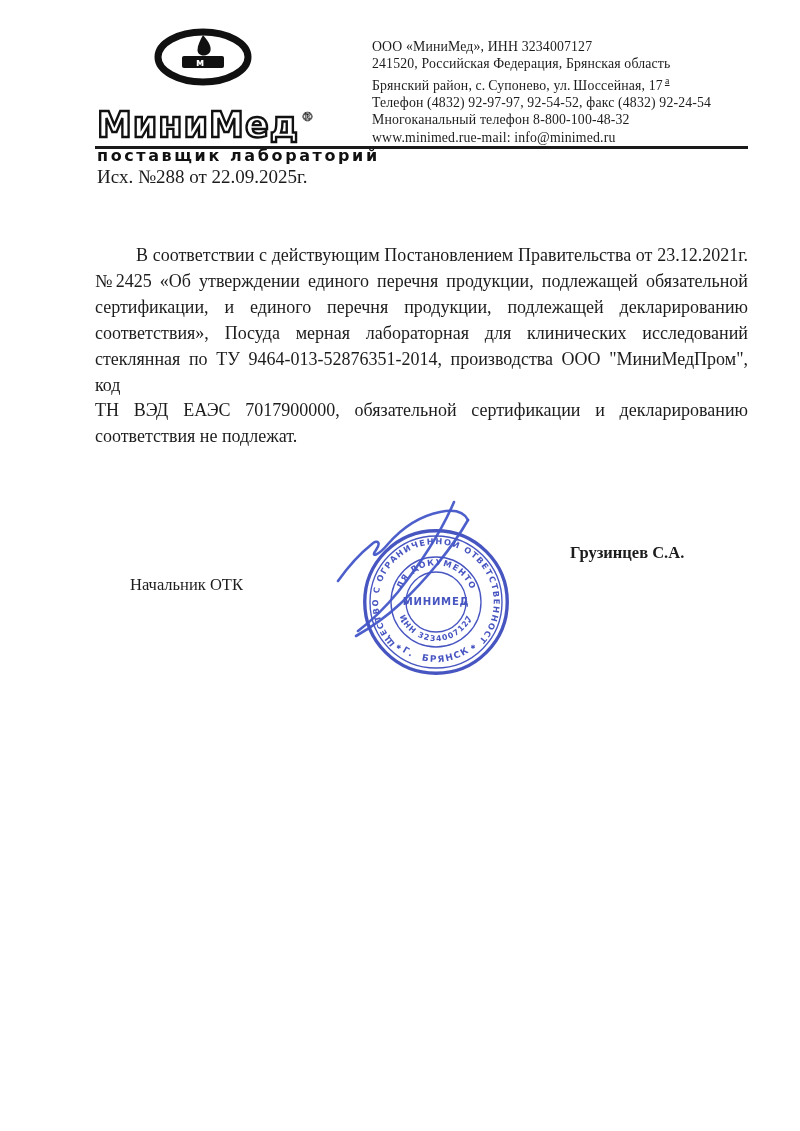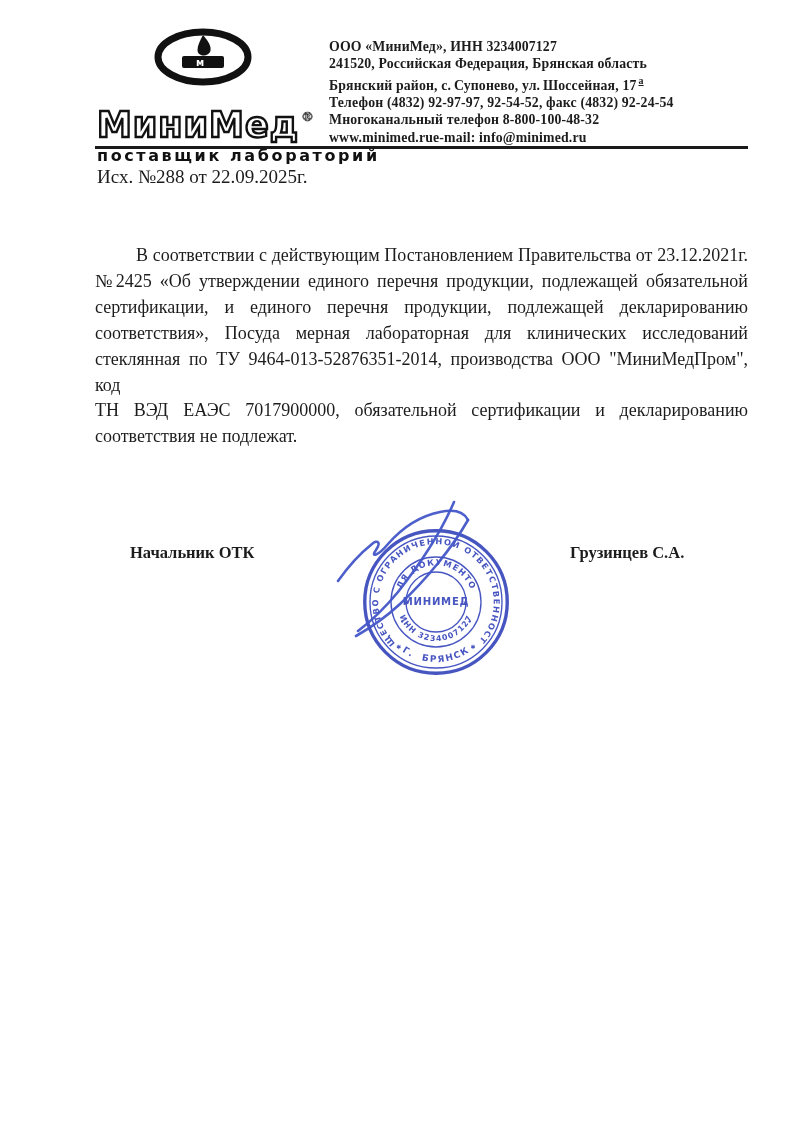--- a/index.html
+++ b/index.html
@@ -21,38 +21,38 @@
     -webkit-text-stroke:2.4px #111; margin-top:14px; white-space:nowrap;
   }
   .logo-reg {
     font-family:"DejaVu Sans", sans-serif; font-weight:700; font-size:13px;
     -webkit-text-stroke:0.6px #111; color:#fff; vertical-align:16px; margin-left:2px;
   }
   .logo-tagline {
     font-family:"DejaVu Sans", sans-serif; font-weight:700; font-size:16px;
     letter-spacing:2.6px; color:#111; margin-top:4px; white-space:nowrap;
   }
-  .company-block { margin-left:20px; flex:1; padding-top:10px;
-    font-weight:bold; font-size:13.8px; line-height:17.2px; letter-spacing:0.15px; }
+  .company-block { margin-left:63px; flex:1; padding-top:10px;
+    font-weight:normal; font-size:13.8px; line-height:17.2px; letter-spacing:0.15px; }
   .company-line { white-space:nowrap; }
   .sup-a { vertical-align:super; font-size:0.72em; text-decoration:underline; margin-left:2px; }
   .company-webrow { display:flex; }
 
   .header-rule { position:absolute; left:95px; top:146px; width:653px; height:2.6px; background:#1a1a1a; }
 
   
   .ref-line  { position:absolute; left:97px; top:166px; font-size:19px; }
   .letter-title { position:absolute; left:97px; top:201px; width:652px; text-align:center; font-size:16.8px; }
   .letter-body { position:absolute; left:95px; top:243px; width:653px; font-size:18px; line-height:25.9px; }
   .pline { text-align:justify; text-align-last:justify; white-space:normal; }
   .pline.first { text-indent:41px; }
   .pline.last  { text-align-last:left; }
 
   
-  .sig-position { position:absolute; left:130px; top:543px; font-weight:bold; font-size:16.5px; }
+  .sig-position { position:absolute; left:130px; top:575px; font-weight:normal; font-size:16.5px; }
   .sig-name     { position:absolute; left:570px; top:543px; font-weight:bold; font-size:16.5px; }
 
   
   .stamp-svg { position:absolute; left:361px; top:527px; opacity:0.93; }
   .stamp-svg circle { fill:none; stroke:var(--stamp-ink); }
   .stamp-svg text { font-family:"DejaVu Sans", sans-serif; font-weight:bold; fill:var(--stamp-ink); }
   .st-outer   { font-size:11px;  letter-spacing:1.8px; }
   .st-city    { font-size:12px;  letter-spacing:2px; }
   .st-purpose { font-size:11px;  letter-spacing:1.5px; }
   .st-inn     { font-size:10.5px;letter-spacing:1.5px; }

